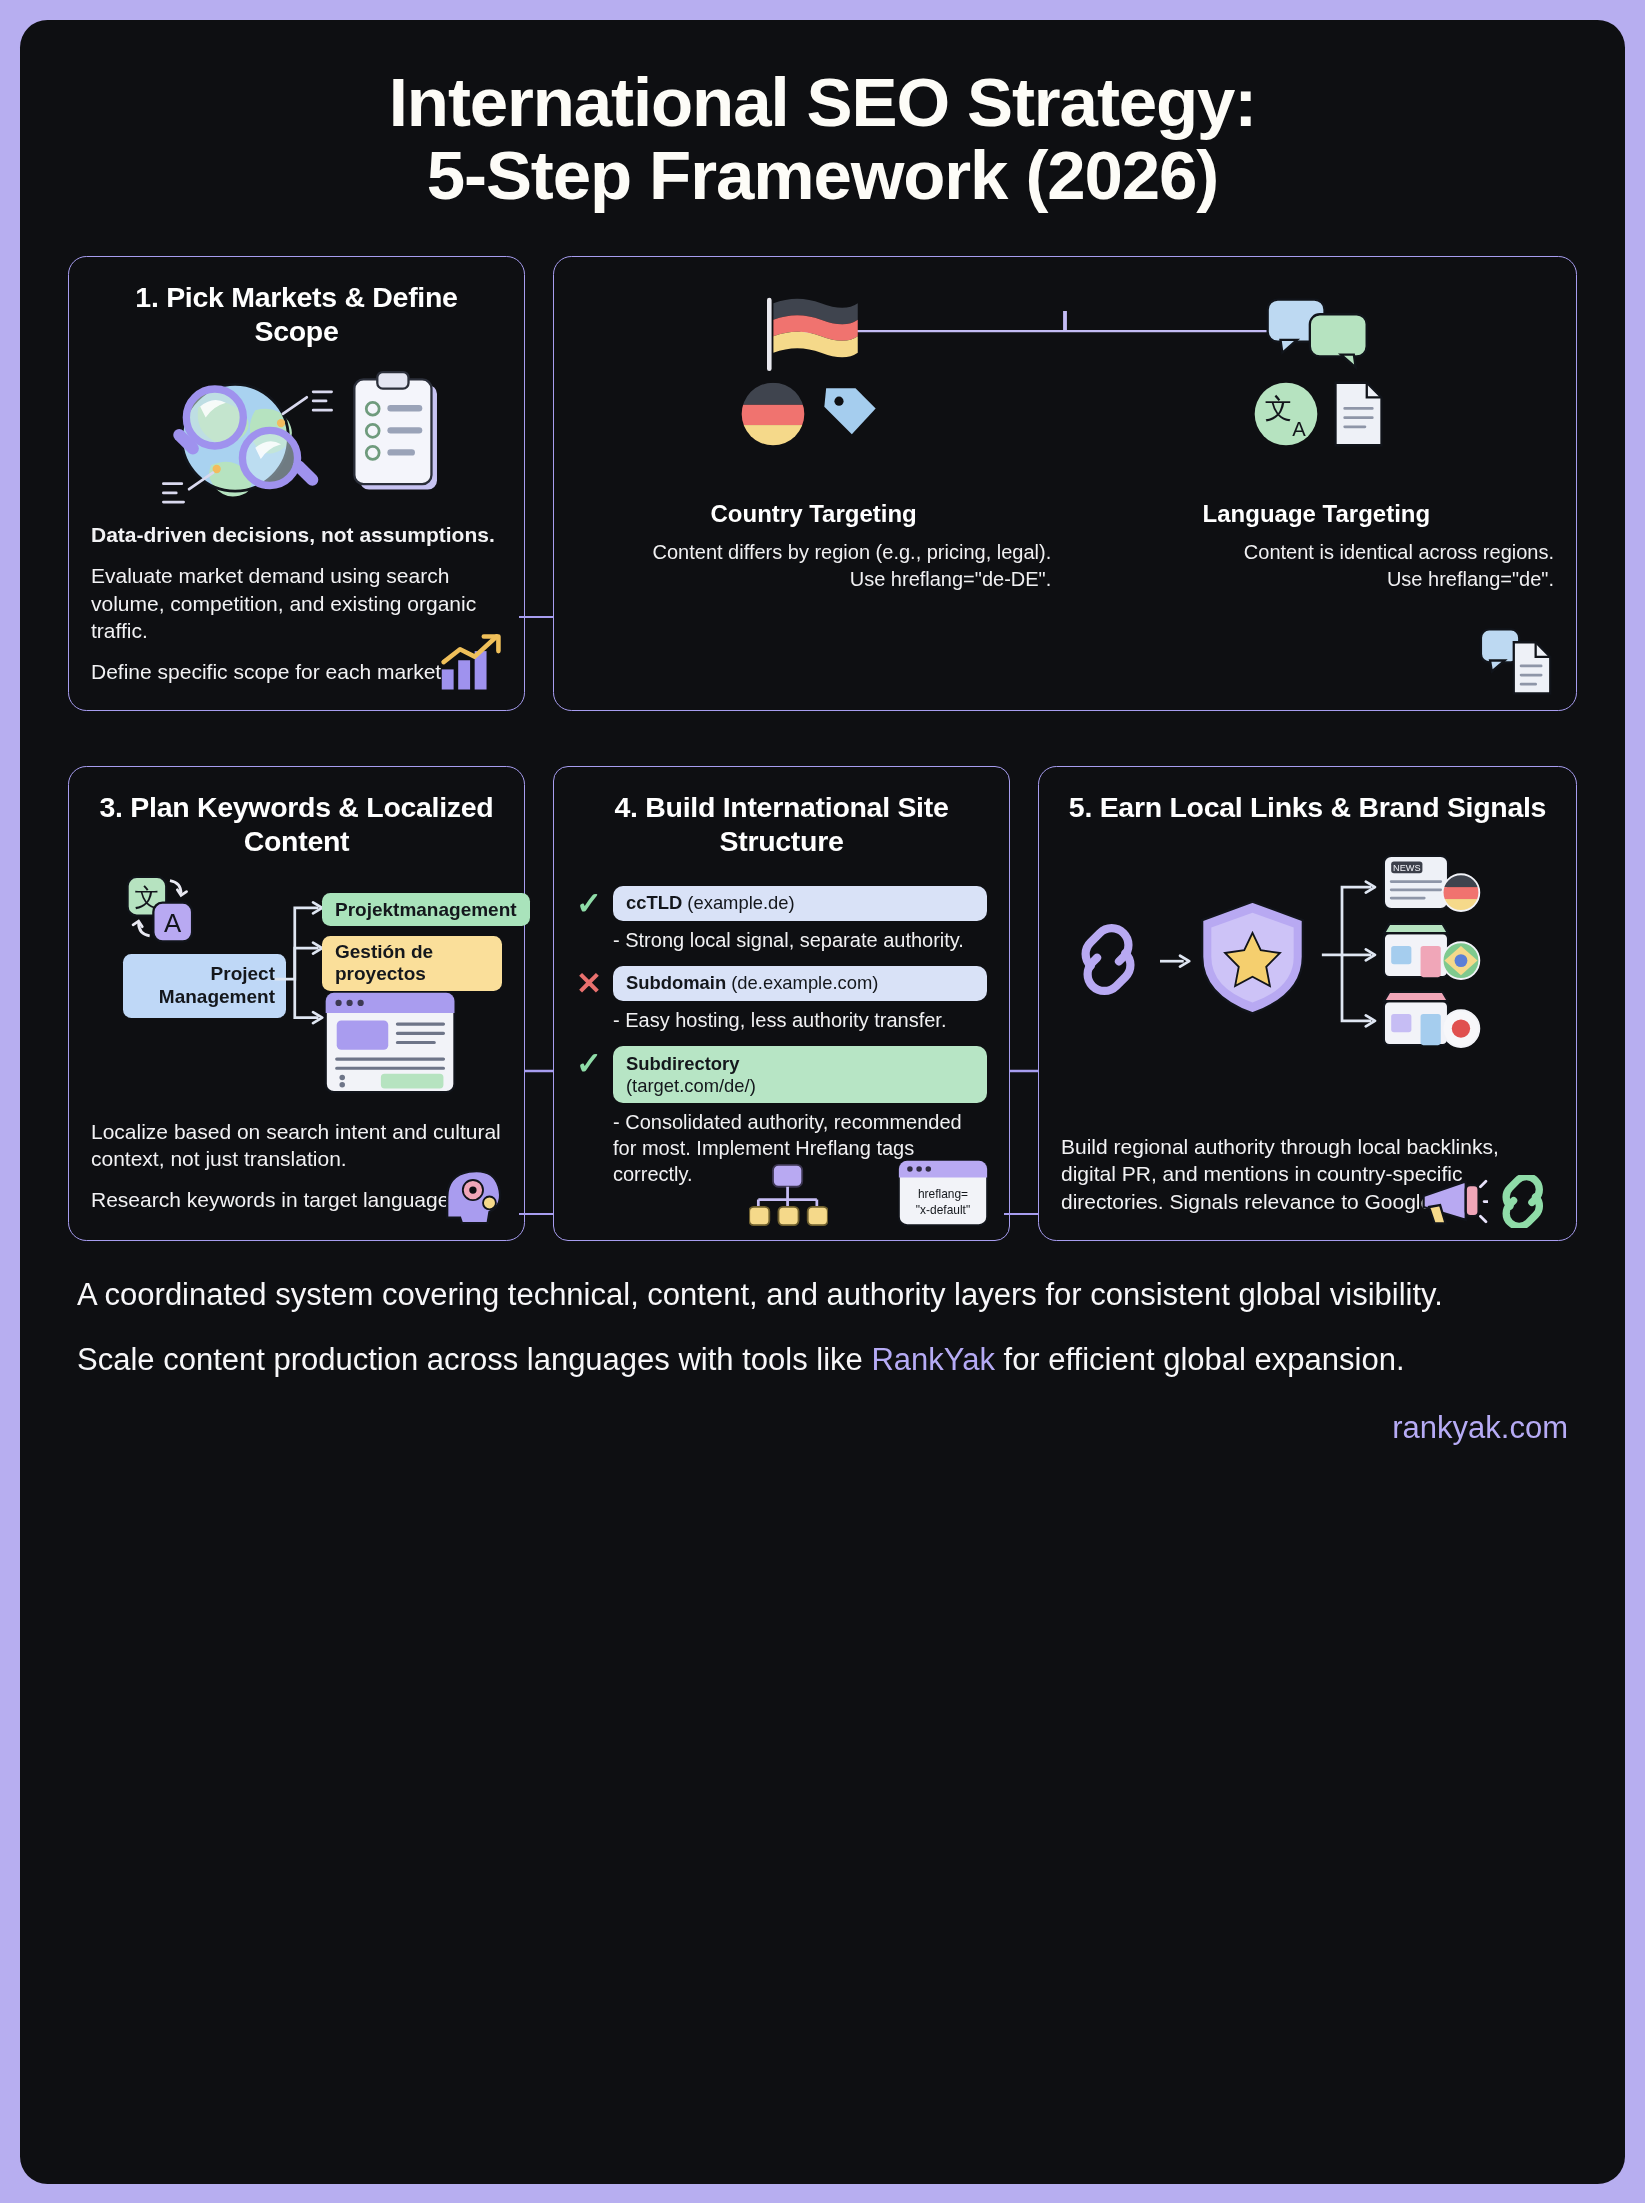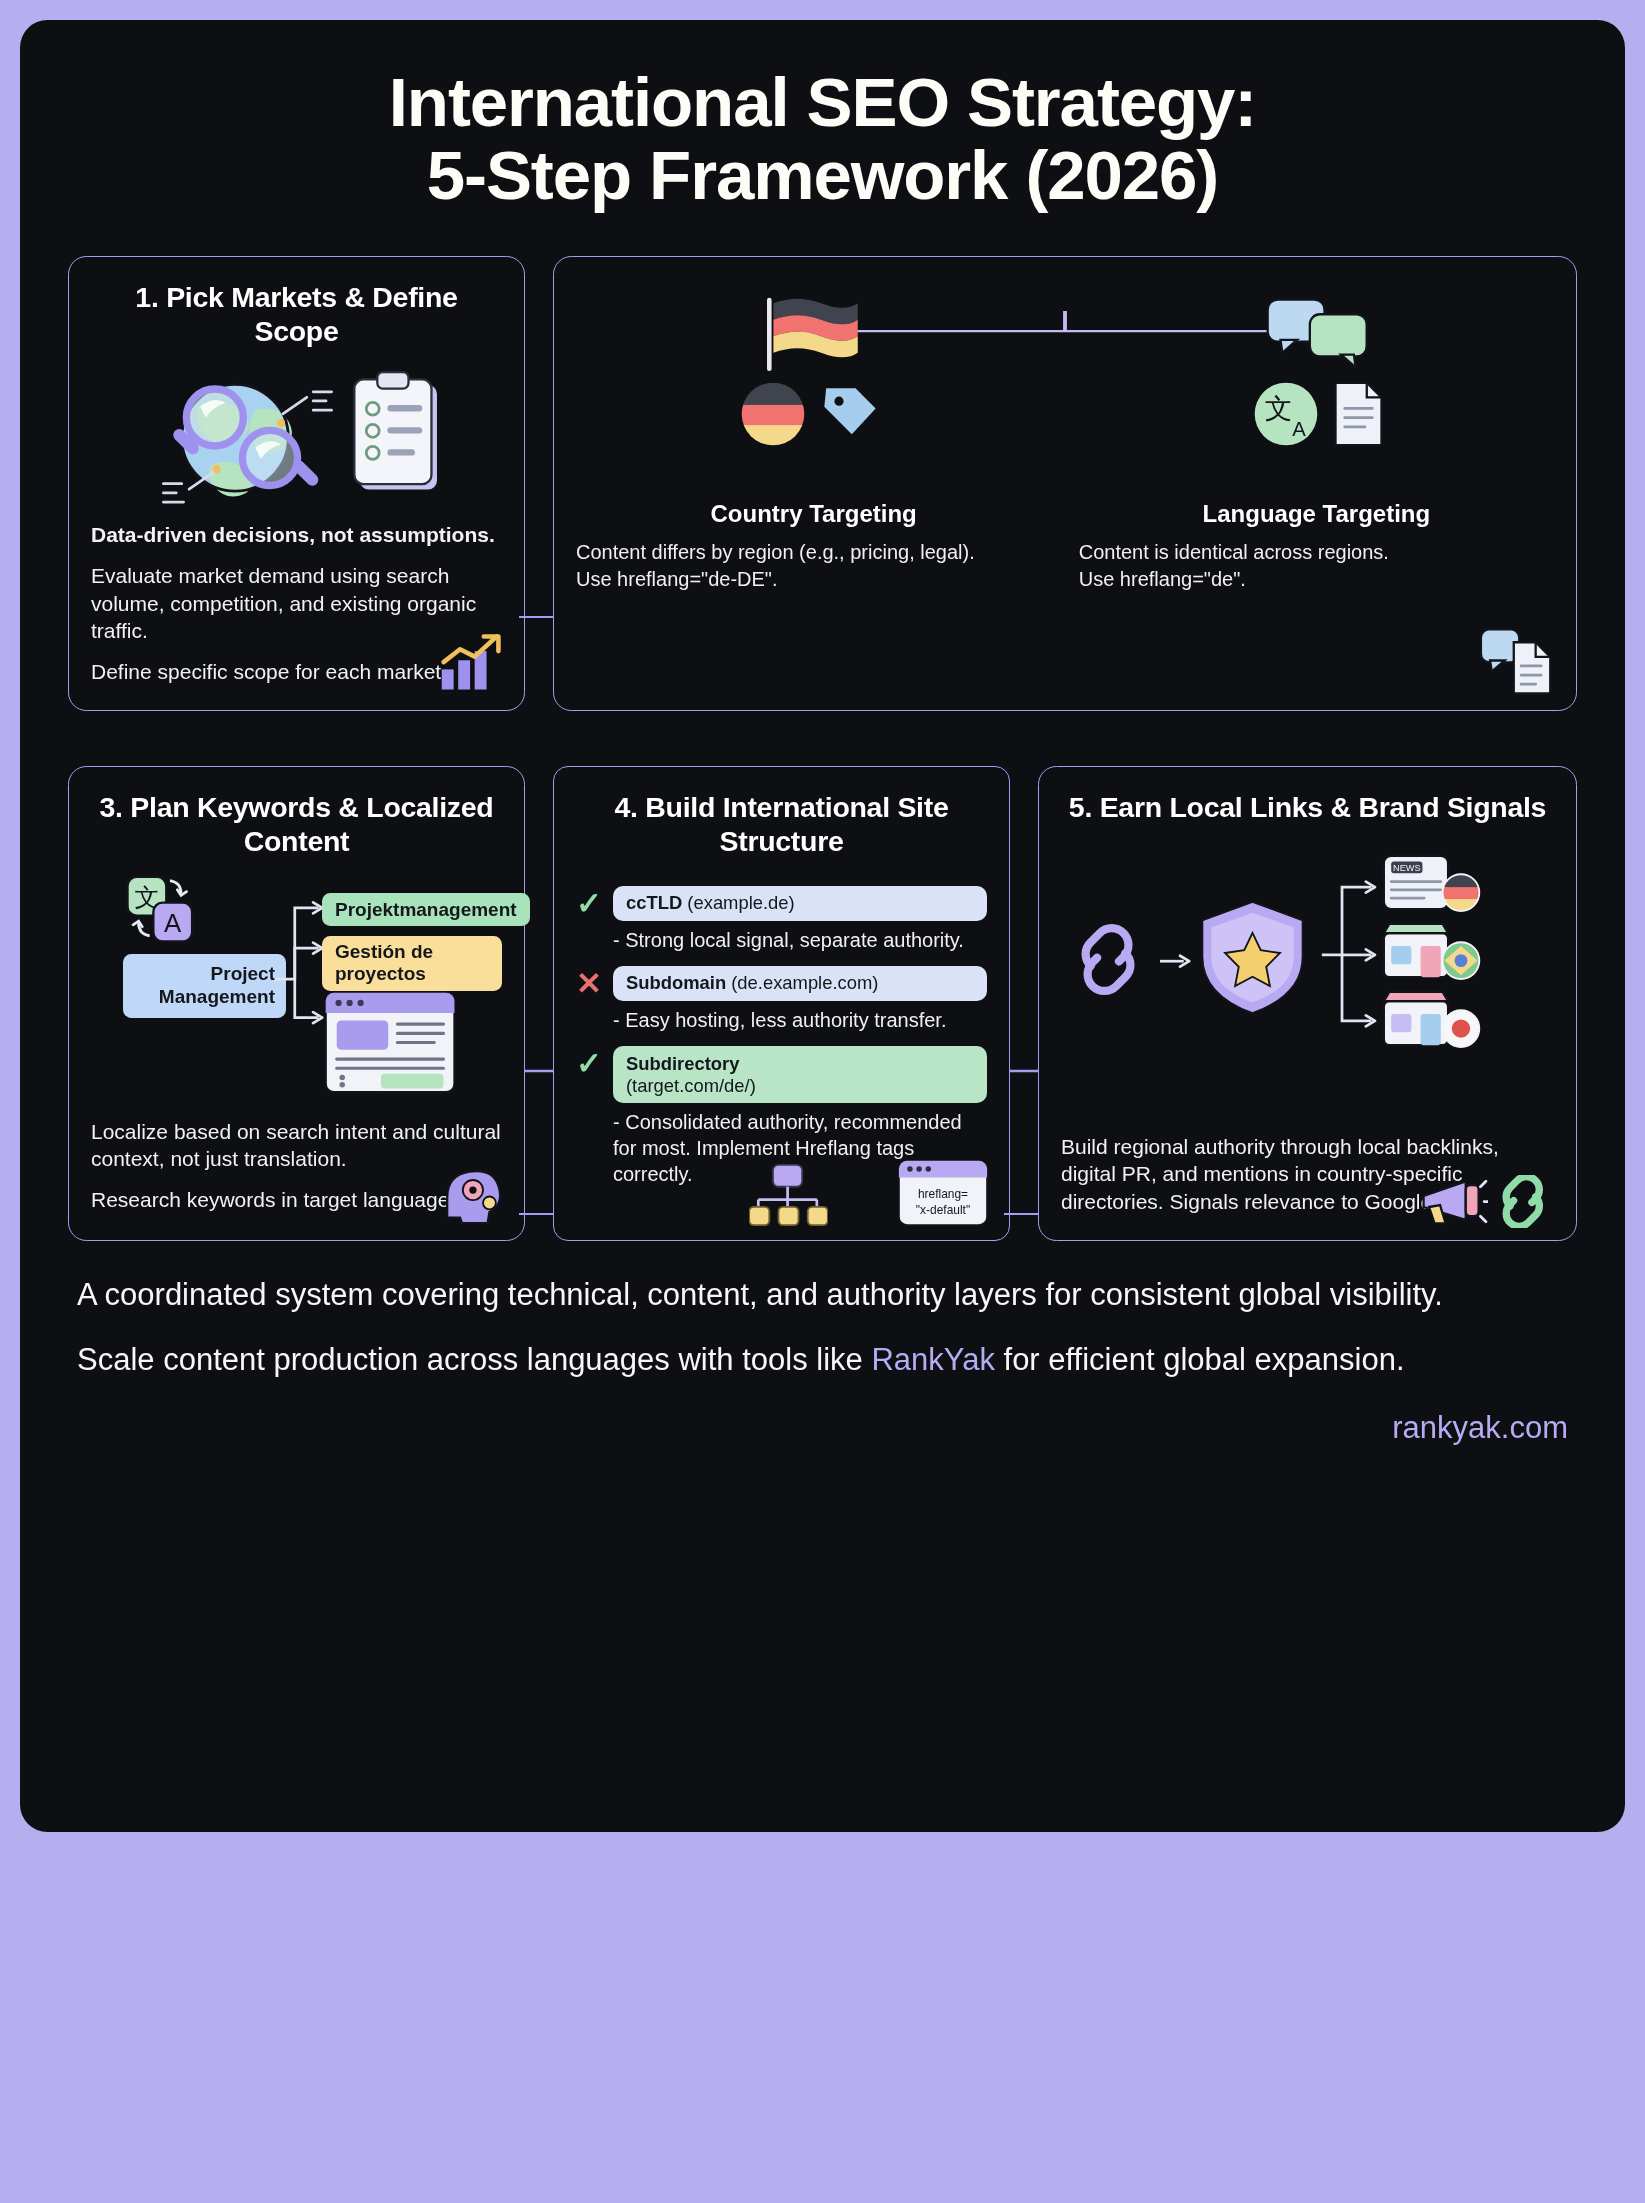--- a/index.html
+++ b/index.html
@@ -5,21 +5,21 @@
   * { box-sizing: border-box; margin: 0; padding: 0; }
   html, body {
     width: 1646px; height: 2204px;
     background: #b7aef0;
     font-family: "Liberation Sans", sans-serif;
     overflow: hidden;
   }
   .poster {
     position: absolute;
     left: 20px; top: 20px;
-    width: 1605px; height: 1812px;
+    width: 1605px; height: 2164px;
     background: #0e0f12;
     border-radius: 27.5px;
   }
   
   .title {
     text-align: center;
     color: #fdfcf7;
     font-weight: 800;
     font-size: 69px;
     line-height: 1.06;
@@ -91,21 +91,21 @@
   .chip.yellow { background: #fadf9a; }
   .chip.blue { background: #bfd8f7; }
 
   
   .c2cols { display: flex; gap: 27.5px; margin-top: 3.7px; }
   .c2col { flex: 1; }
   .c2head {
     color: #ffffff; font-weight: 800; font-size: 24px;
     text-align: center; margin-bottom: 11px;
   }
-  .c2body { color: #f0f0f2; font-size: 20px; line-height: 1.34; }
+  .c2body { color: #f0f0f2; font-size: 20px; line-height: 1.34; text-align: right; }
 
   
   .opt-row { display: flex; align-items: flex-start; gap: 11px; margin-top: 13px; }
   .mark { font-size: 31px; font-weight: 900; line-height: 1; flex: 0 0 auto; margin-top: 1.8px;}
   .mark.ok { color: #8fdca8; }
   .mark.no { color: #e8706e; }
   .opt-main { flex: 1; }
   .pill {
     border-radius: 10px;
     padding: 6.4px 13px;

